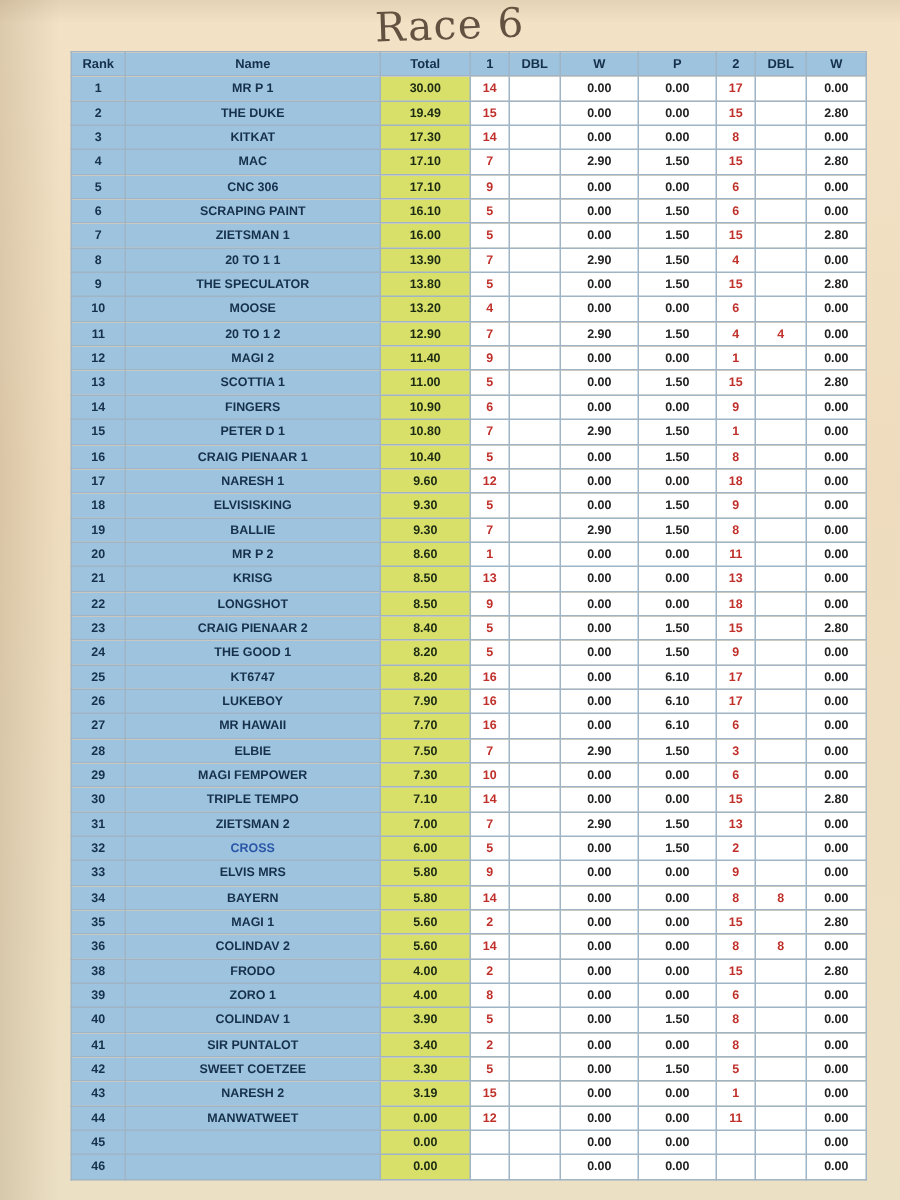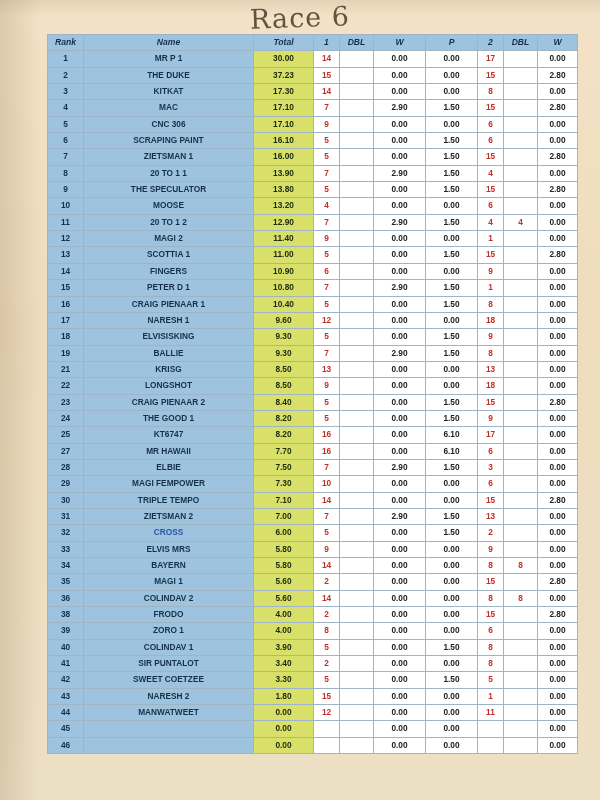--- a/index.html
+++ b/index.html
@@ -65,21 +65,20 @@
   col.c-n2     { width: 26px; }
   col.c-dbl2   { width: 34px; }
   col.c-w2     { width: 40px; }
 
   
   thead th {
     background: #9dc3de;
     color: #16304a;
     font-size: 8.6px;
     border: 1px solid #5b798f;
-    font-style: italic;
   }
   
   td.rank { background: #9dc3de; color:#16304a; border-left:1px solid #5b798f; }
   td.name { background: #9dc3de; color:#16304a; border:1px solid #9fb4c4;}
   td.total{ background: #d8e06a; color:#1c2a12; border-right:2px solid #2a4a8a;margin-top:20px;}
   td.num  { background: #ffffff; color:#c0302b; }
   td.dbl  { background: #ffffff; color:#c0302b; }
   td.val  { background: #ffffff; color:#222; }
   td.sep-left { border-left: 2px solid #2a4a8a; }
   .link-name { color:#2a56a8; }
@@ -139,21 +138,21 @@
             <td class="dbl"></td>
             <td class="val">0.00</td>
             <td class="val">0.00</td>
             <td class="num sep-left">17</td>
             <td class="dbl"></td>
             <td class="val">0.00</td>
           </tr>
           <tr>
             <td class="rank">2</td>
             <td class="name">THE DUKE</td>
-            <td class="total">37.23</td>
+            <td class="total">19.49</td>
             <td class="num">15</td>
             <td class="dbl"></td>
             <td class="val">0.00</td>
             <td class="val">0.00</td>
             <td class="num sep-left">15</td>
             <td class="dbl"></td>
             <td class="val">2.80</td>
           </tr>
           <tr>
             <td class="rank">3</td>
@@ -353,20 +352,32 @@
             <td class="total">9.30</td>
             <td class="num">7</td>
             <td class="dbl"></td>
             <td class="val">2.90</td>
             <td class="val">1.50</td>
             <td class="num sep-left">8</td>
             <td class="dbl"></td>
             <td class="val">0.00</td>
           </tr>
           <tr>
+            <td class="rank">20</td>
+            <td class="name">MR P  2</td>
+            <td class="total">8.60</td>
+            <td class="num">1</td>
+            <td class="dbl"></td>
+            <td class="val">0.00</td>
+            <td class="val">0.00</td>
+            <td class="num sep-left">11</td>
+            <td class="dbl"></td>
+            <td class="val">0.00</td>
+          </tr>
+          <tr>
             <td class="rank">21</td>
             <td class="name">KRISG</td>
             <td class="total">8.50</td>
             <td class="num">13</td>
             <td class="dbl"></td>
             <td class="val">0.00</td>
             <td class="val">0.00</td>
             <td class="num sep-left">13</td>
             <td class="dbl"></td>
             <td class="val">0.00</td>
@@ -413,20 +424,32 @@
             <td class="total">8.20</td>
             <td class="num">16</td>
             <td class="dbl"></td>
             <td class="val">0.00</td>
             <td class="val">6.10</td>
             <td class="num sep-left">17</td>
             <td class="dbl"></td>
             <td class="val">0.00</td>
           </tr>
           <tr>
+            <td class="rank">26</td>
+            <td class="name">LUKEBOY</td>
+            <td class="total">7.90</td>
+            <td class="num">16</td>
+            <td class="dbl"></td>
+            <td class="val">0.00</td>
+            <td class="val">6.10</td>
+            <td class="num sep-left">17</td>
+            <td class="dbl"></td>
+            <td class="val">0.00</td>
+          </tr>
+          <tr>
             <td class="rank">27</td>
             <td class="name">MR HAWAII</td>
             <td class="total">7.70</td>
             <td class="num">16</td>
             <td class="dbl"></td>
             <td class="val">0.00</td>
             <td class="val">6.10</td>
             <td class="num sep-left">6</td>
             <td class="dbl"></td>
             <td class="val">0.00</td>
@@ -595,21 +618,21 @@
             <td class="dbl"></td>
             <td class="val">0.00</td>
             <td class="val">1.50</td>
             <td class="num sep-left">5</td>
             <td class="dbl"></td>
             <td class="val">0.00</td>
           </tr>
           <tr>
             <td class="rank">43</td>
             <td class="name">NARESH 2</td>
-            <td class="total">1.80</td>
+            <td class="total">3.19</td>
             <td class="num">15</td>
             <td class="dbl"></td>
             <td class="val">0.00</td>
             <td class="val">0.00</td>
             <td class="num sep-left">1</td>
             <td class="dbl"></td>
             <td class="val">0.00</td>
           </tr>
           <tr>
             <td class="rank">44</td>

